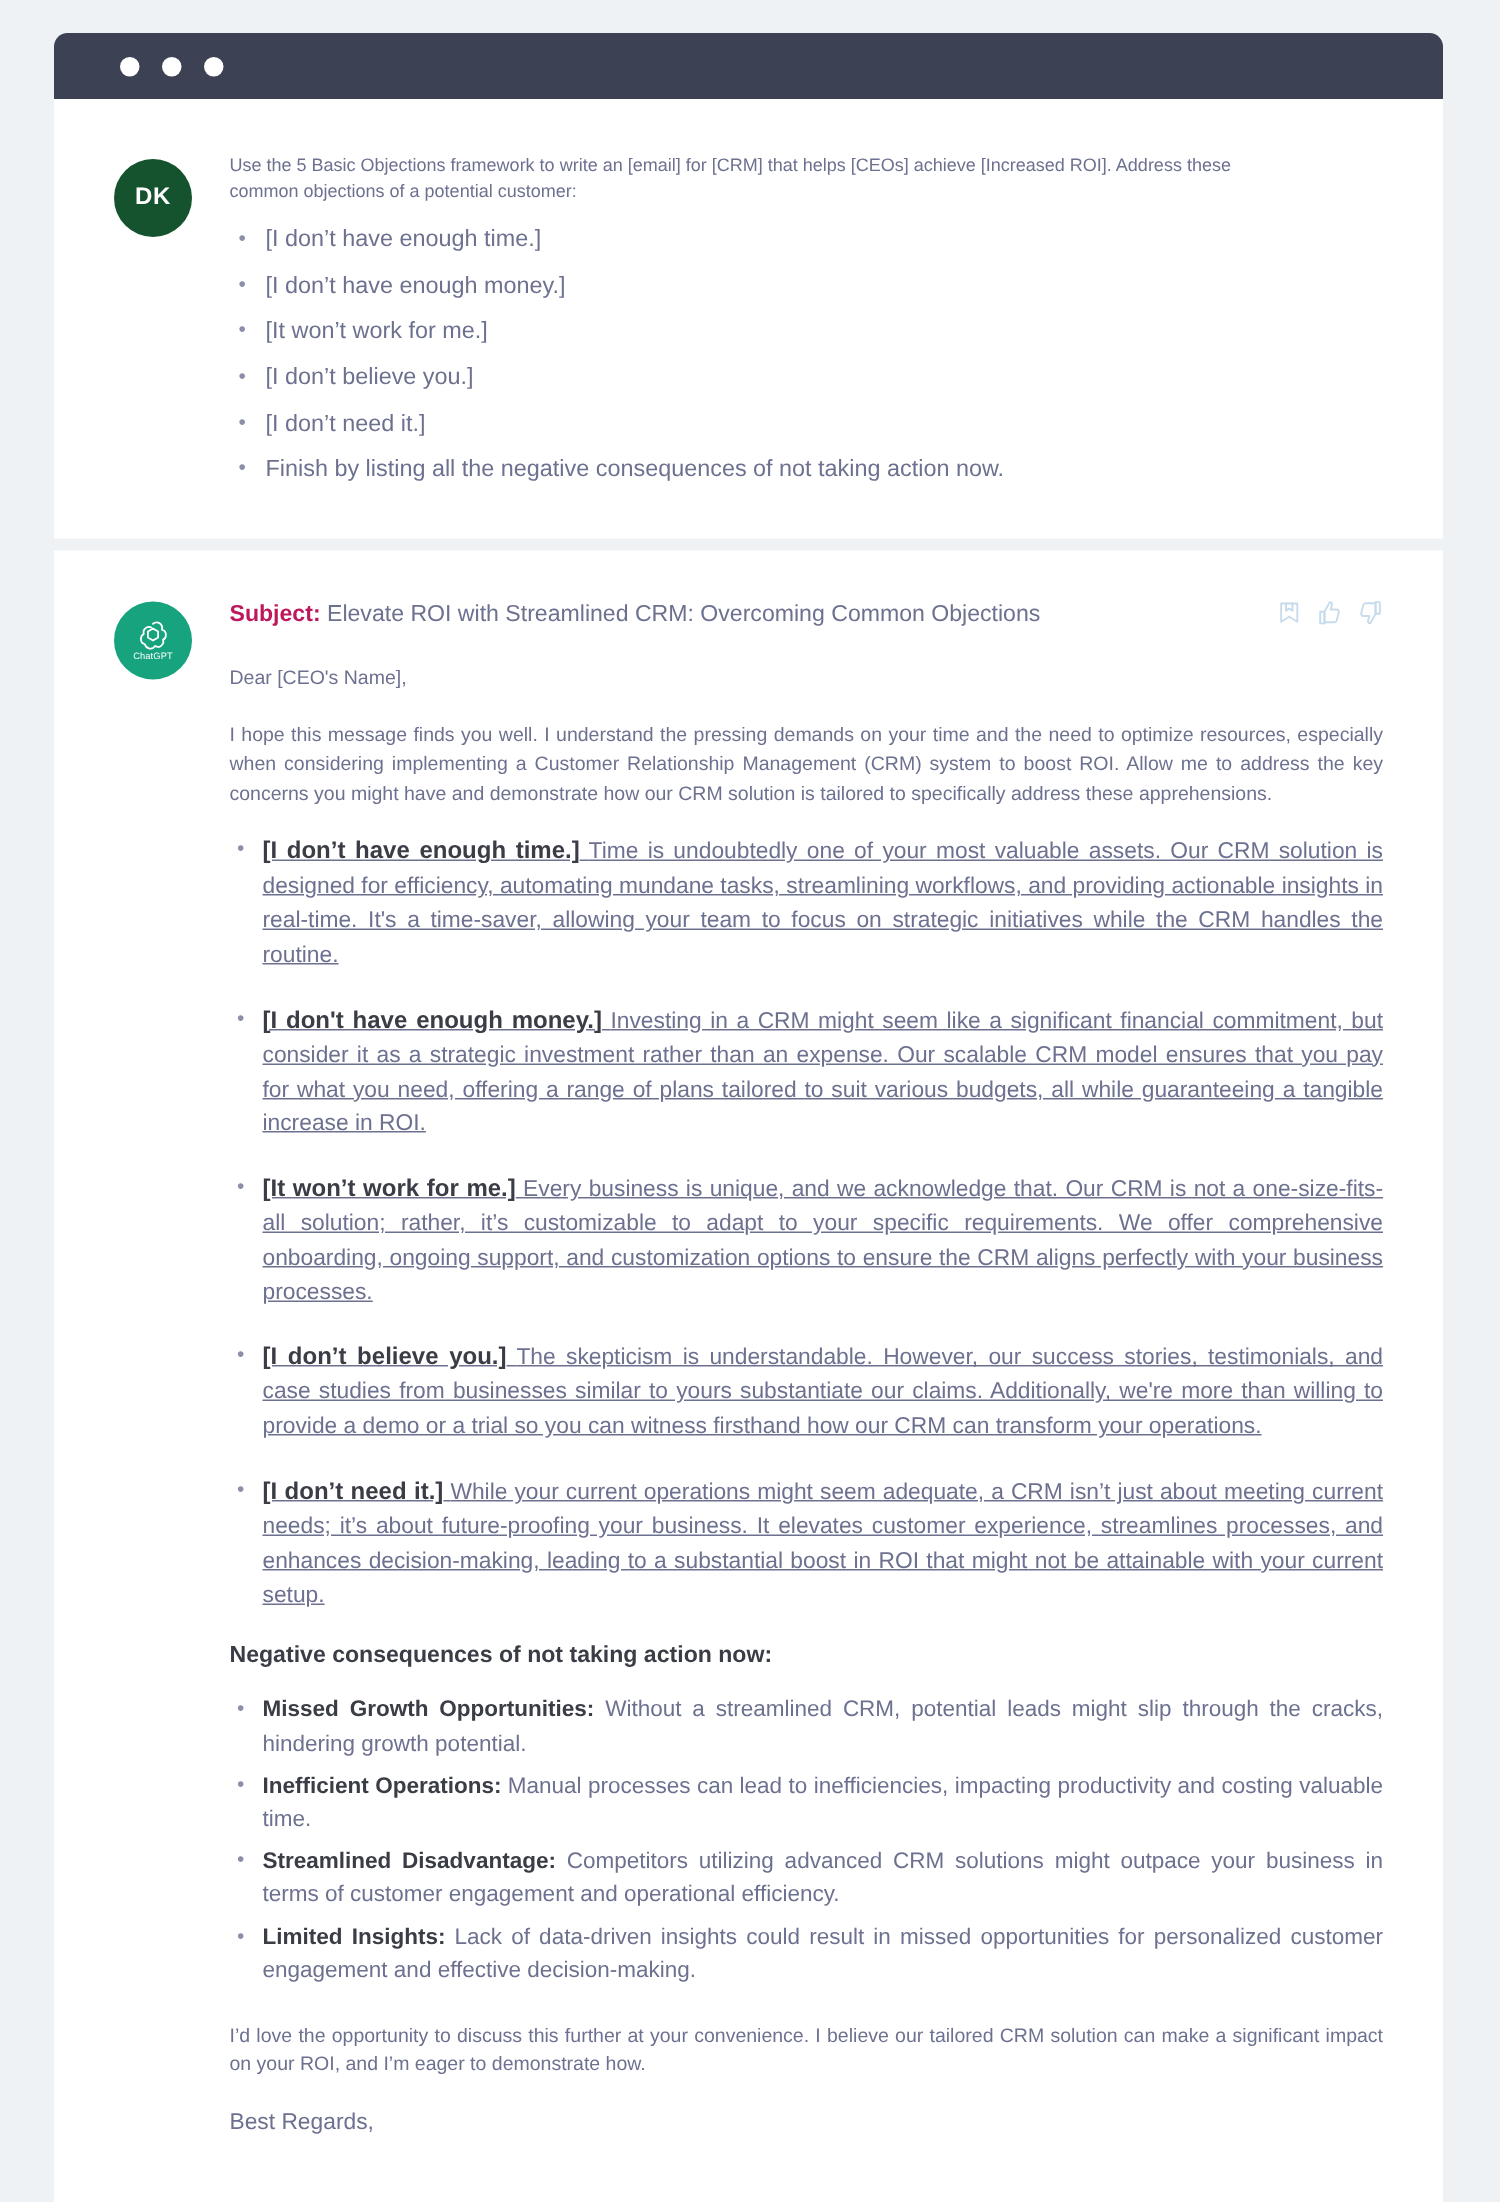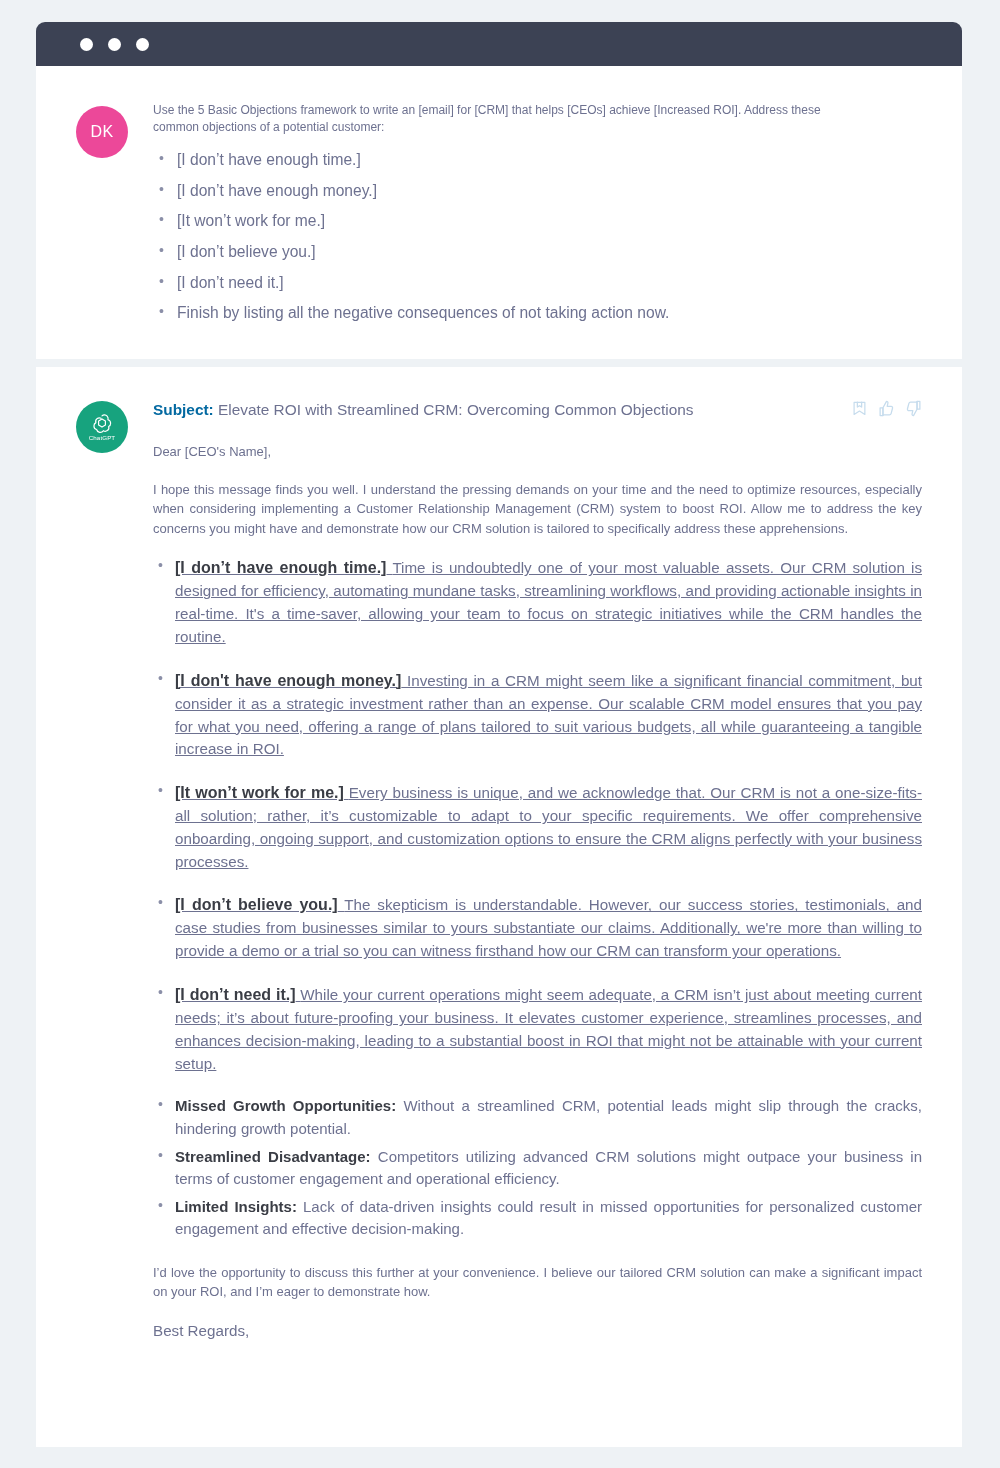--- a/index.html
+++ b/index.html
@@ -71,24 +71,24 @@
     flex: 0 0 auto;
     width: 52px;
     height: 52px;
     border-radius: 50%;
     display: flex;
     align-items: center;
     justify-content: center;
     margin-right: 25px;
   }
   .avatar-dk {
-    background: #ec4899;
+    background: #14532d;
     color: #ffffff;
     font-size: 16px;
-    font-weight: normal;
+    font-weight: bold;
     letter-spacing: 0.5px;
     margin-top: 4px;
   }
   .avatar-gpt {
     background: #17a37e;
     flex-direction: column;
     margin-top: 2px;
   }
   .avatar-gpt svg { display: block; margin-bottom: 1px; }
   .gpt-word {
@@ -140,21 +140,21 @@
     justify-content: space-between;
   }
   .subject {
     font-size: 15.4px;
     line-height: 1.4;
     color: #6d7190;
     margin: 0 0 22px 0;
     flex: 1 1 auto;
   }
   .subject b {
-    color: #0369a1;
+    color: #be185d;
     font-weight: bold;
   }
   .actions {
     flex: 0 0 auto;
     display: flex;
     gap: 10px;
     margin-left: 18px;
     margin-top: 1px;
   }
   .actions svg { display: block; }
@@ -324,25 +324,30 @@
             <li>
               <b>[I don’t believe you.]</b>
               <span>The skepticism is understandable. However, our success stories, testimonials, and case studies from businesses similar to yours substantiate our claims. Additionally, we're more than willing to provide a demo or a trial so you can witness firsthand how our CRM can transform your operations.</span>
             </li>
             <li>
               <b>[I don’t need it.]</b>
               <span>While your current operations might seem adequate, a CRM isn’t just about meeting current needs; it’s about future-proofing your business. It elevates customer experience, streamlines processes, and enhances decision-making, leading to a substantial boost in ROI that might not be attainable with your current setup.</span>
             </li>
           </ul>
 
+          <p class="section-head">Negative consequences of not taking action now:</p>
 
           <ul class="cons-list">
             <li>
               <b>Missed Growth Opportunities:</b>
               <span>Without a streamlined CRM, potential leads might slip through the cracks, hindering growth potential.</span>
+            </li>
+            <li>
+              <b>Inefficient Operations:</b>
+              <span>Manual processes can lead to inefficiencies, impacting productivity and costing valuable time.</span>
             </li>
             <li>
               <b>Streamlined Disadvantage:</b>
               <span>Competitors utilizing advanced CRM solutions might outpace your business in terms of customer engagement and operational efficiency.</span>
             </li>
             <li>
               <b>Limited Insights:</b>
               <span>Lack of data-driven insights could result in missed opportunities for personalized customer engagement and effective decision-making.</span>
             </li>
           </ul>

